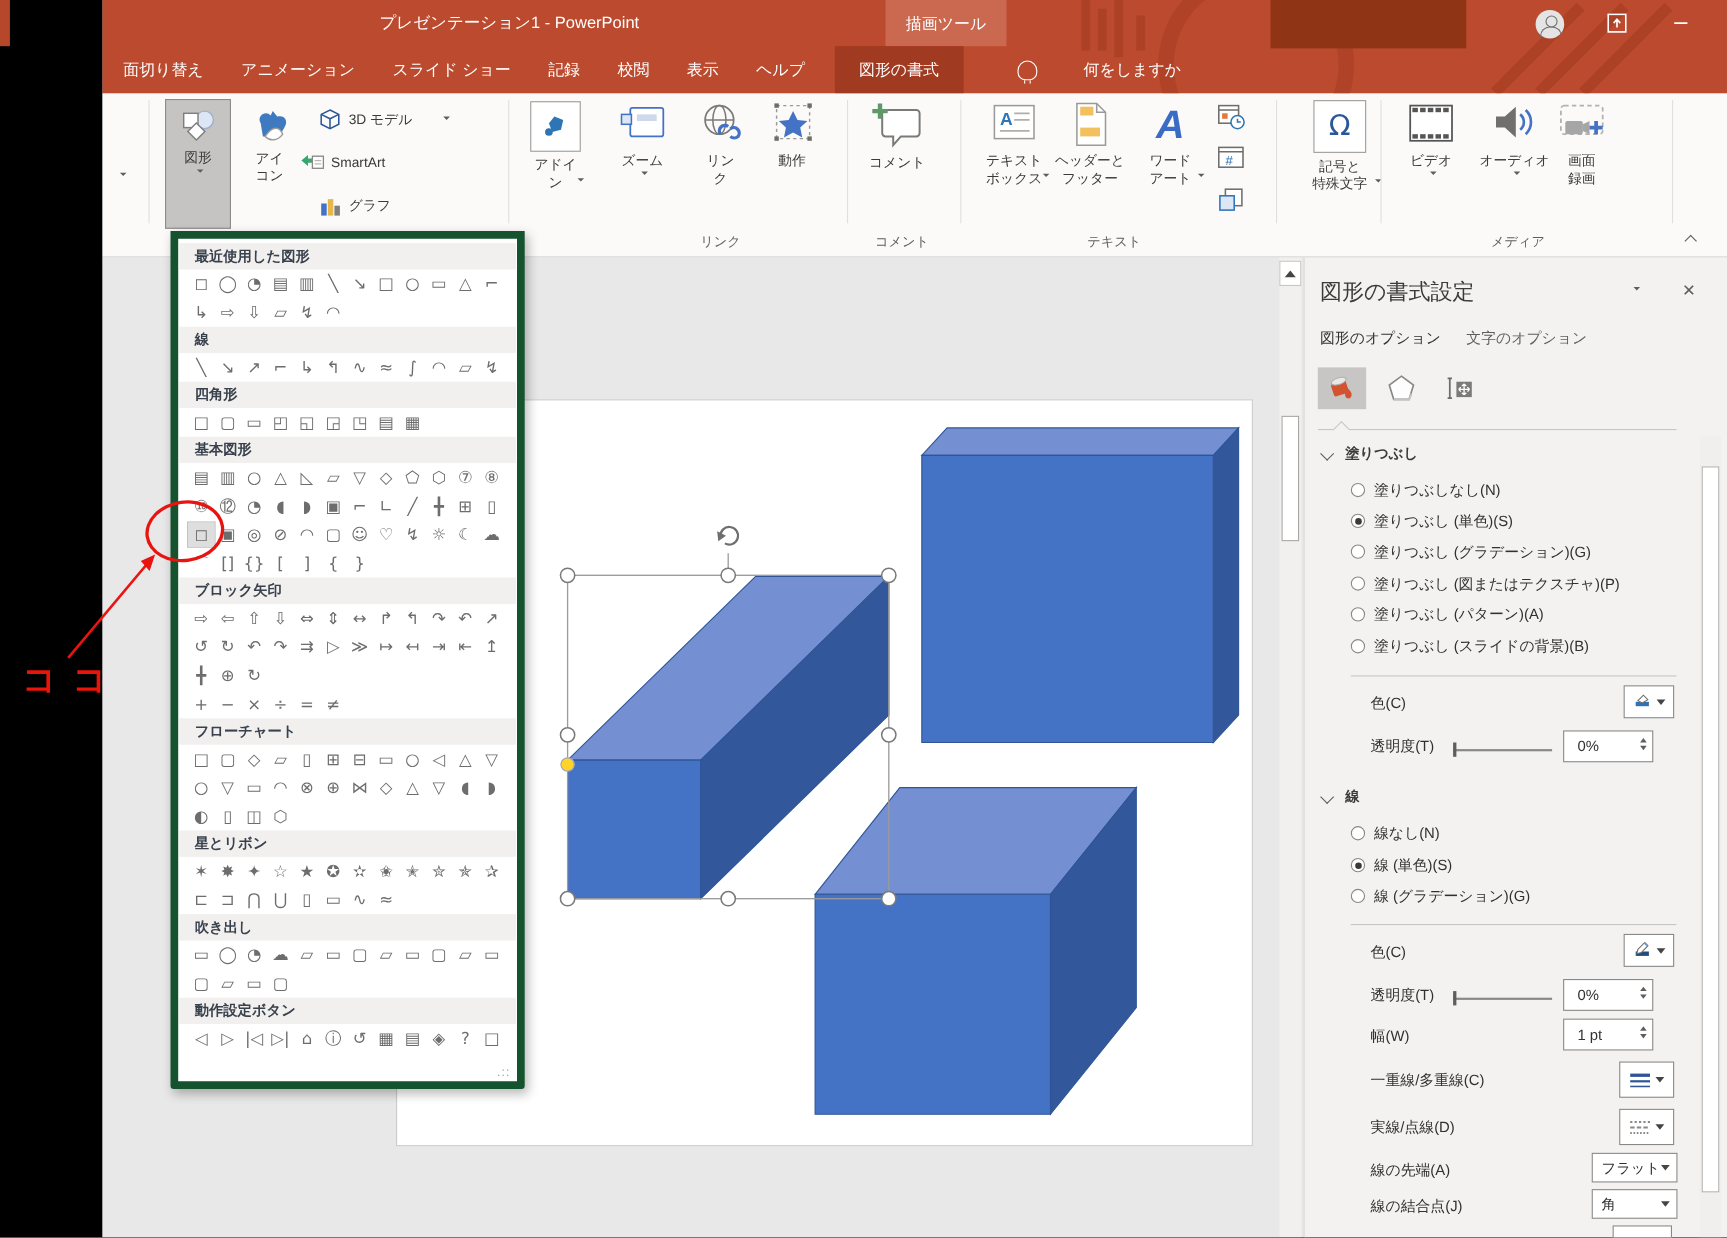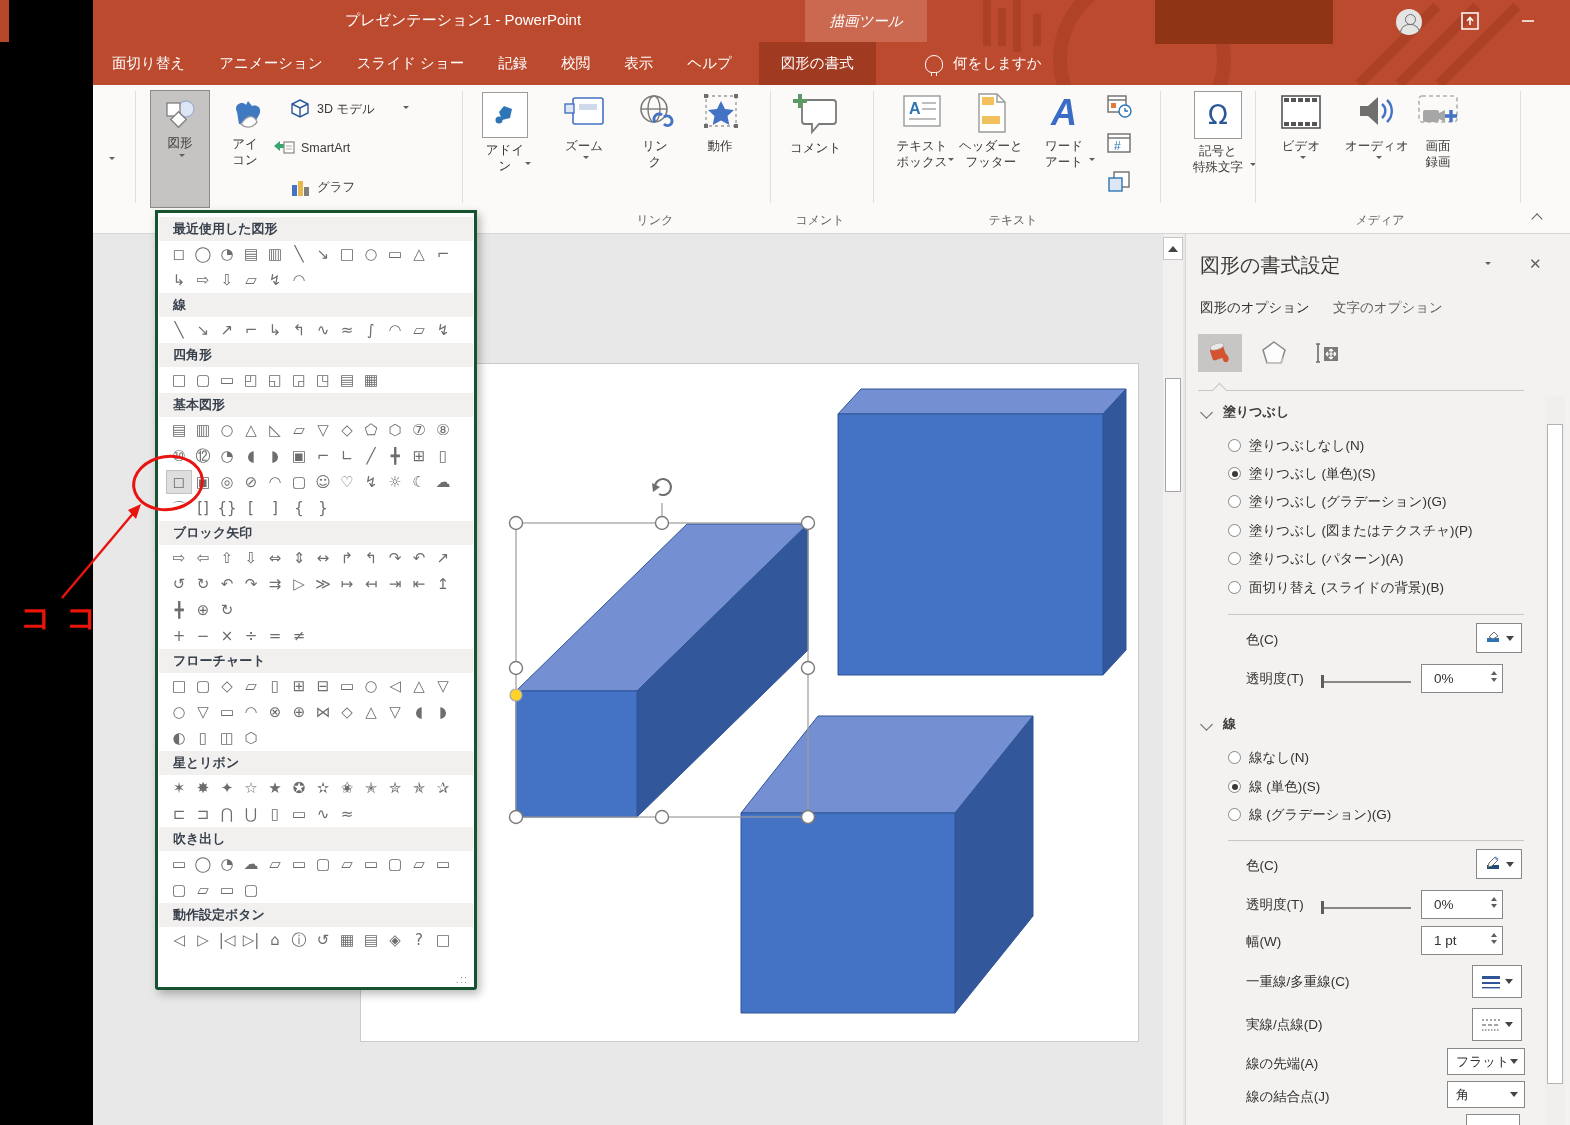--- a/index.html
+++ b/index.html
@@ -8,47 +8,47 @@
   .abs{position:absolute;}
   
   .left-strip{left:0;top:0;width:93px;height:1125px;background:#000;z-index:30;}
   .red-sliver{left:0;top:0;width:9px;height:42px;background:#b7472a;z-index:31;}
   
   .titlebar{left:93px;top:0;width:1477px;height:85px;background:#bc4a2e;z-index:20;}
   .tb-art{position:absolute;background:#9e3a1f;opacity:.55;}
   .tb-circle{position:absolute;border:14px solid #a33c20;border-radius:50%;opacity:.5;}
   .blur-rect{position:absolute;left:1062px;top:0;width:178px;height:44px;background:#8f3516;z-index:1;}
   .doc-title{position:absolute;left:160px;top:11px;width:420px;text-align:center;color:#fff;font-size:15px;z-index:2;}
-  .ctx-chunk{position:absolute;left:712px;top:0;width:122px;height:42px;background:#ca6950;color:#fff;
-             font-size:14.5px;display:flex;align-items:center;justify-content:center;z-index:2;font-style:italic;}
+  .ctx-chunk{position:absolute;left:712px;top:0;width:110px;height:42px;background:#ca6950;color:#fff;
+             font-size:14.5px;display:flex;align-items:center;justify-content:center;z-index:2;}
   .tabrow{position:absolute;left:2px;top:42px;height:43px;display:flex;align-items:center;z-index:2;}
   .rtab{color:#fff;font-size:14.5px;padding:0 17px;height:43px;display:flex;align-items:center;white-space:nowrap;}
   .rtab.active{background:#a03a20;padding:0 22px;margin-left:10px;}
-  .tellme{position:absolute;left:832px;top:42px;height:43px;display:flex;align-items:center;color:#fff;font-size:14.5px;z-index:2;}
+  .tellme{position:absolute;left:832px;top:42px;height:43px;display:flex;align-items:center;color:#fff;font-size:14.5px;z-index:2;gap:32px;}
   .bulb{width:16px;height:16px;border:1.5px solid #fff;border-radius:50% 50% 40% 40%;margin-right:10px;position:relative;}
   .bulb:after{content:"";position:absolute;left:4.5px;bottom:-4px;width:4px;height:3px;border-left:1.5px solid #fff;border-right:1.5px solid #fff;}
   .avatar{left:1303px;top:9px;width:26px;height:26px;border-radius:50%;background:#e4e4e4;position:absolute;z-index:3;}
   .avatar .hd{position:absolute;left:8.5px;top:5px;width:9px;height:9px;border:1.7px solid #6e6e6e;border-radius:50%;}
   .avatar .sh{position:absolute;left:4px;top:15px;width:18px;height:9px;border:1.7px solid #6e6e6e;border-bottom:none;border-radius:9px 9px 0 0;}
   .ctl-ic{position:absolute;top:12px;width:18px;height:18px;z-index:3;}
   
   .ribbon{left:93px;top:85px;width:1477px;height:148px;background:#fbfaf9;border-bottom:1px solid #d8d6d4;z-index:20;}
   .rdiv{position:absolute;top:6px;width:1px;height:112px;background:#e1dfdd;}
   .grp-label{position:absolute;top:127px;font-size:12px;color:#605e5c;transform:translateX(-50%);}
   .rbtn-big{position:absolute;top:5px;width:58px;height:116px;display:flex;flex-direction:column;align-items:center;}
   .rbtn-big.pressed{background:#c6c4c2;border:1px solid #8d8b89;}
   .rlabel{font-size:12.5px;color:#3b3a39;text-align:center;white-space:pre-line;line-height:16px;margin-top:4px;}
   .rsmall{position:absolute;height:30px;display:flex;align-items:center;font-size:12.5px;color:#3b3a39;}
   .rsmall .ic{margin-right:6px;}
   .chev{display:inline-block;width:0;height:0;border:3.5px solid transparent;border-top-color:#605e5c;margin-left:4px;vertical-align:middle;}
   .chev-u{display:inline-block;width:7px;height:7px;border-left:1.6px solid #605e5c;border-top:1.6px solid #605e5c;transform:rotate(45deg);}
   .vbtn{position:absolute;display:flex;flex-direction:column;align-items:center;}
   .boxed{border:1px solid #9d9b99;background:#fff;display:flex;align-items:center;justify-content:center;}
   
-  .shapes-menu{left:155px;top:210px;width:322px;height:780px;background:#fff;border:3px solid #14532d;
+  .shapes-menu{left:155px;top:210px;width:322px;height:780px;background:#fff;border:7px solid #14532d;
                box-shadow:3px 4px 10px rgba(0,0,0,.28);z-index:40;padding-top:4px;box-sizing:border-box;border-radius:0 0 3px 3px;}
   .sec-h{background:#f1f0ef;color:#39414d;font-weight:bold;font-size:13px;height:24px;line-height:24px;padding-left:14px;margin:0 1px;}
   .sec-row{height:26px;display:flex;align-items:center;padding-left:9px;}
   .shape-cell{width:24px;height:22px;text-align:center;font-size:15px;line-height:22px;color:#6d6d6d;font-family:"DejaVu Sans",sans-serif;}
   .shape-cell.hl{background:#dedede;outline:1px solid #c2c2c2;}
   .grip{position:absolute;right:6px;bottom:2px;color:#9a9a9a;font-size:11px;letter-spacing:1px;}
   
   .red-ellipse{left:132px;top:455px;width:66px;height:50px;border:3px solid #e8140f;border-radius:50%;transform:rotate(-8deg);z-index:60;}
   .koko{left:20px;top:597px;color:#ea1408;font-size:31px;font-weight:bold;letter-spacing:14px;z-index:60;}
   
@@ -702,21 +702,21 @@
     <span class="r-label" style="left:63px;top:204px;">塗りつぶしなし(N)</span>
     <span class="radio sel" style="left:42px;top:234px;"></span>
     <span class="r-label" style="left:63px;top:232px;">塗りつぶし (単色)(S)</span>
     <span class="radio" style="left:42px;top:262px;"></span>
     <span class="r-label" style="left:63px;top:260px;">塗りつぶし (グラデーション)(G)</span>
     <span class="radio" style="left:42px;top:291px;"></span>
     <span class="r-label" style="left:63px;top:289px;">塗りつぶし (図またはテクスチャ)(P)</span>
     <span class="radio" style="left:42px;top:319px;"></span>
     <span class="r-label" style="left:63px;top:317px;">塗りつぶし (パターン)(A)</span>
     <span class="radio" style="left:42px;top:348px;"></span>
-    <span class="r-label" style="left:63px;top:346px;">面切り替え (スライドの背景)(B)</span>
+    <span class="r-label" style="left:63px;top:346px;">塗りつぶし (スライドの背景)(B)</span>
 
     <div class="p-divider" style="left:42px;top:381px;width:296px;"></div>
     <span class="f-label" style="left:60px;top:398px;">色(C)</span>
     <div class="cbtn" style="left:290px;top:390px;">
       <svg width="18" height="18" viewBox="0 0 18 18">
         <rect x="3" y="9" width="12" height="4" fill="#2e74b5"></rect>
         <path d="M5 8 l5-5 4 4 -5 3 z" fill="#fff" stroke="#6d6d6b" stroke-width="1"></path>
       </svg>
       <span class="dda"></span>
     </div>

